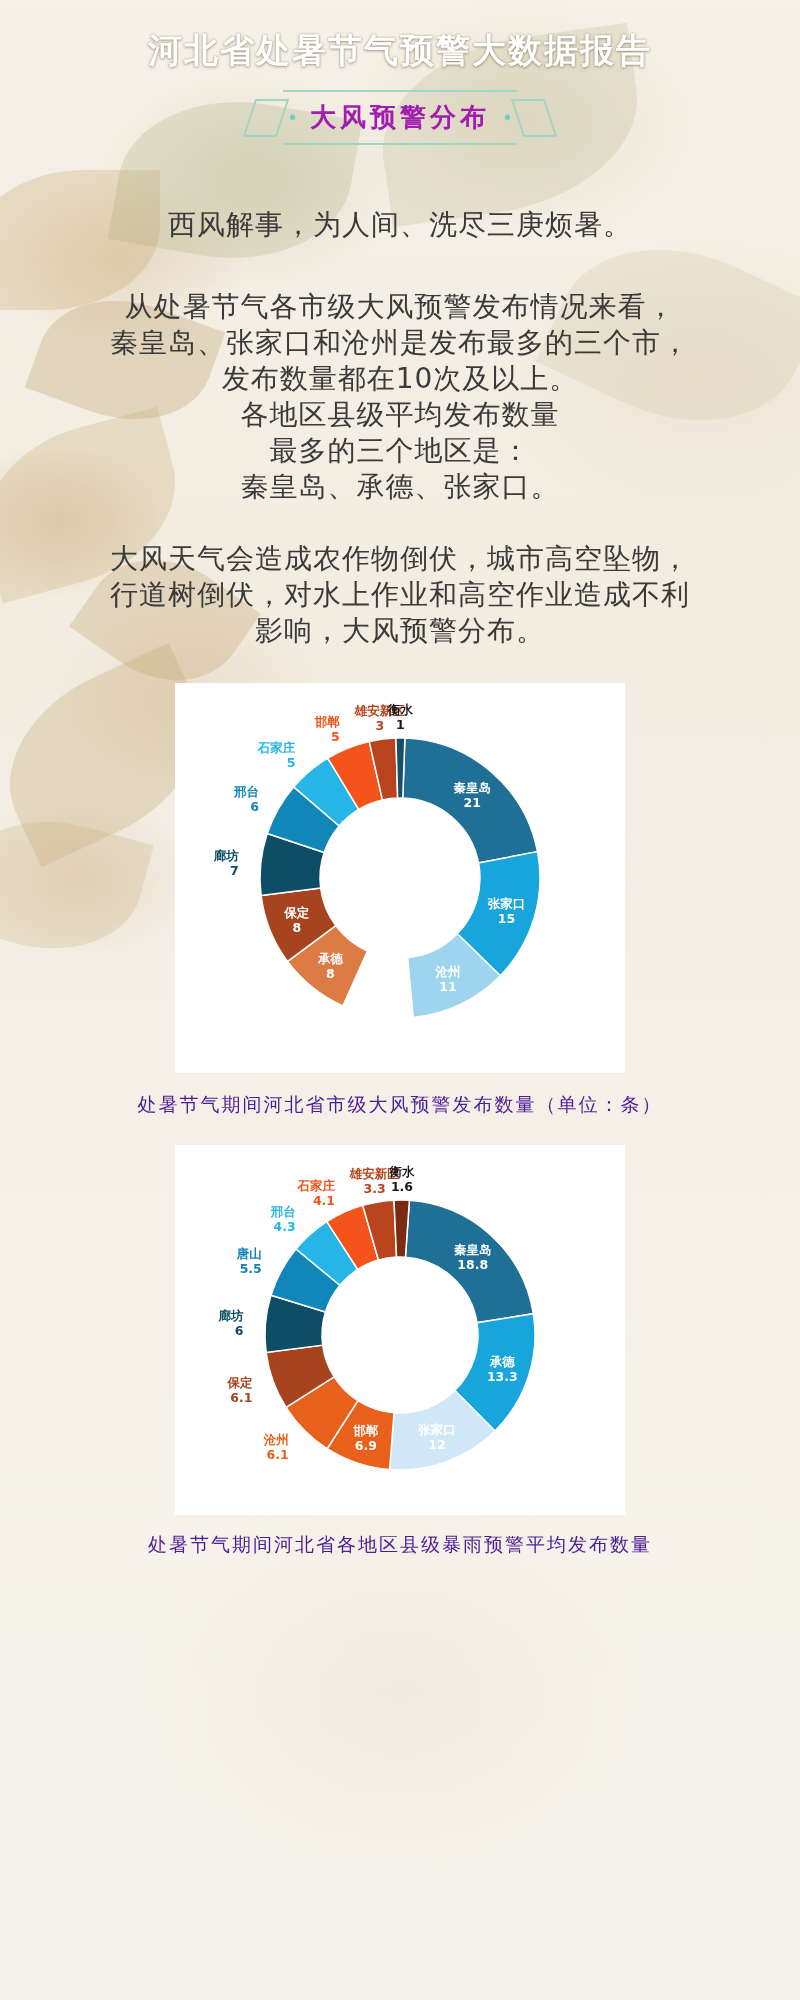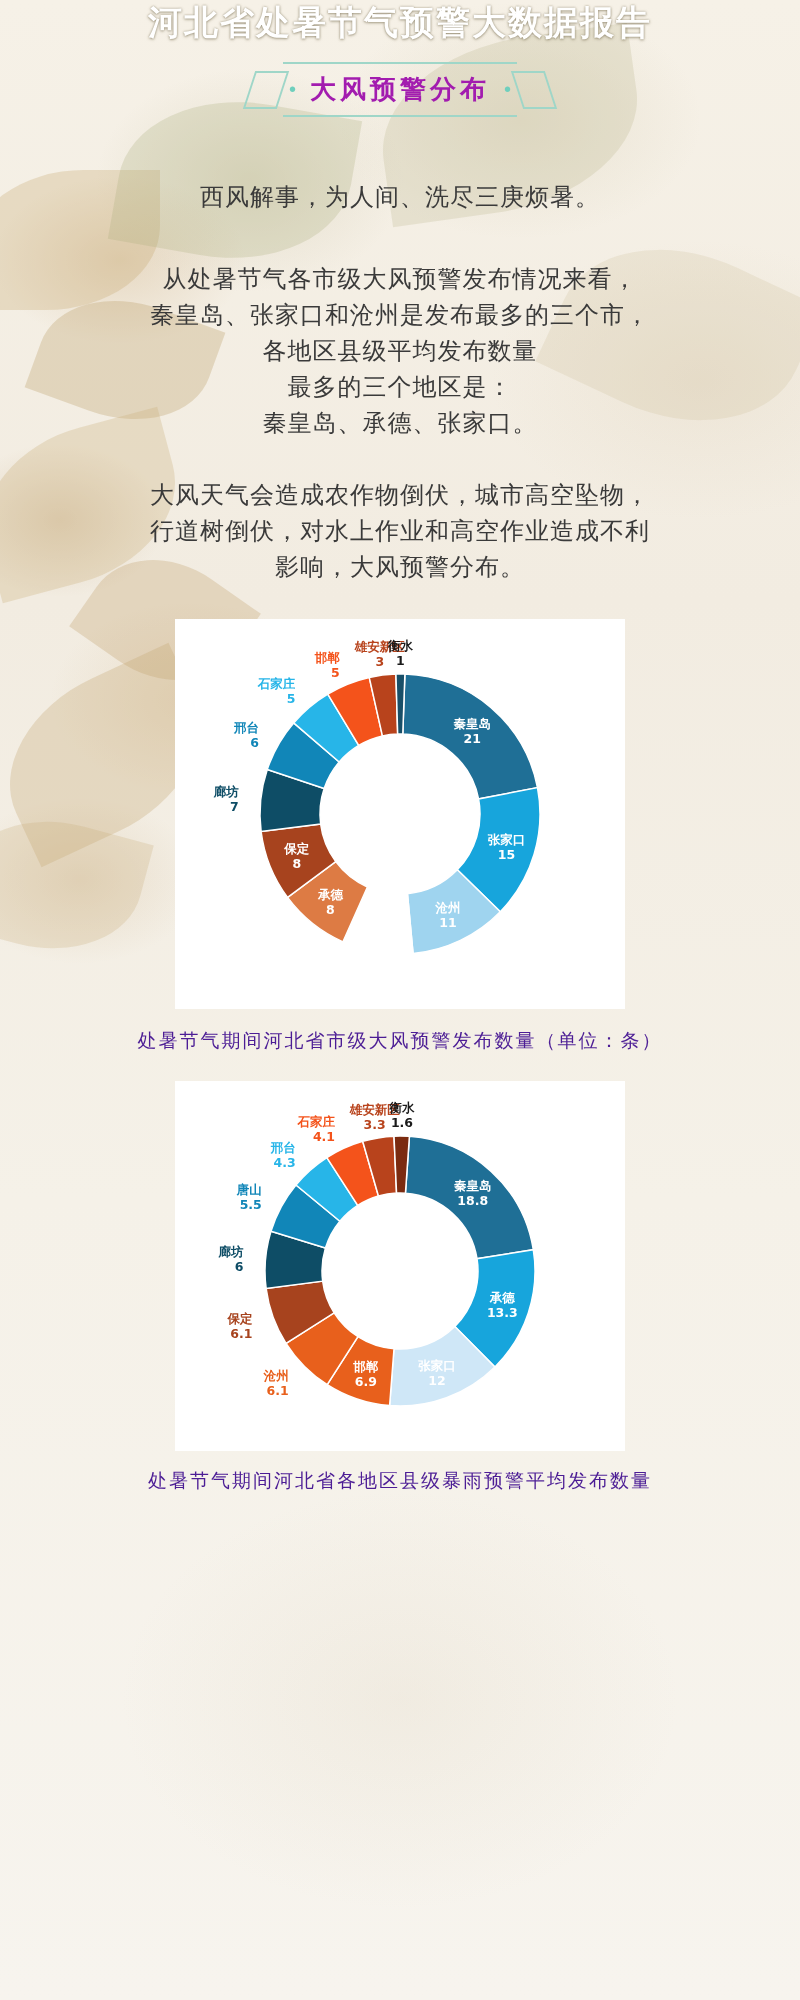--- a/index.html
+++ b/index.html
@@ -32,20 +32,21 @@
   }
   .content{position:relative;z-index:2;}
 
   
   .title{
     text-align:center;
     font-size:34px;
     letter-spacing:2px;
     color:#ffffff;
     font-weight:bold;
+    padding-top:28px;
     text-shadow:0 1px 3px rgba(120,110,80,.55), 0 0 2px rgba(120,110,80,.6);
     font-family:"DejaVu Sans",sans-serif;
   }
   .subtitle-wrap{
     display:flex;align-items:center;justify-content:center;
     margin-top:16px;
   }
   .ribbon{
     display:flex;align-items:center;justify-content:center;
     border:2px solid #9fd6c8;
@@ -67,21 +68,21 @@
     padding:2px 14px;
     white-space:nowrap;
     font-family:"DejaVu Sans",sans-serif;
   }
   .dot{color:#6fcfbd;font-size:20px;}
 
   
   .para{
     color:#3a3a3a;
     text-align:center;
-    font-size:24px;
+    font-size:28px;
     line-height:36px;
     letter-spacing:1px;
     font-family:"DejaVu Sans",sans-serif;
   }
   .p1{margin-top:62px;}
   .p2{margin-top:46px;}
   .p3{margin-top:36px;}
 
   
   .chart-card{
@@ -126,20 +127,21 @@
       <span class="dot">•</span>
     </div>
     <div class="ribbon-side right"></div>
   </div>
 
   <div class="para p1">西风解事，为人间、洗尽三庚烦暑。</div>
 
   <div class="para p2">
     <div>从处暑节气各市级大风预警发布情况来看，</div>
     <div>秦皇岛、张家口和沧州是发布最多的三个市，</div>
+    <div>发布数量都在10次及以上。</div>
     <div>各地区县级平均发布数量</div>
     <div>最多的三个地区是：</div>
     <div>秦皇岛、承德、张家口。</div>
   </div>
 
   <div class="para p3">
     <div>大风天气会造成农作物倒伏，城市高空坠物，</div>
     <div>行道树倒伏，对水上作业和高空作业造成不利</div>
     <div>影响，大风预警分布。</div>
   </div>

